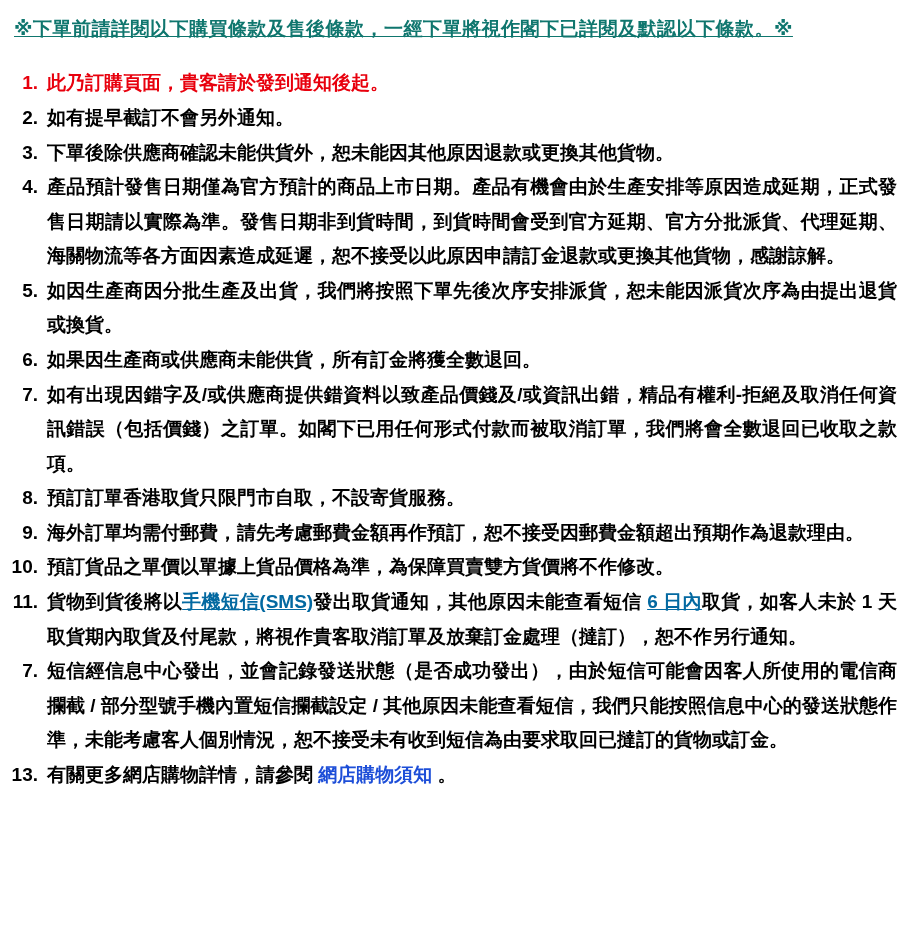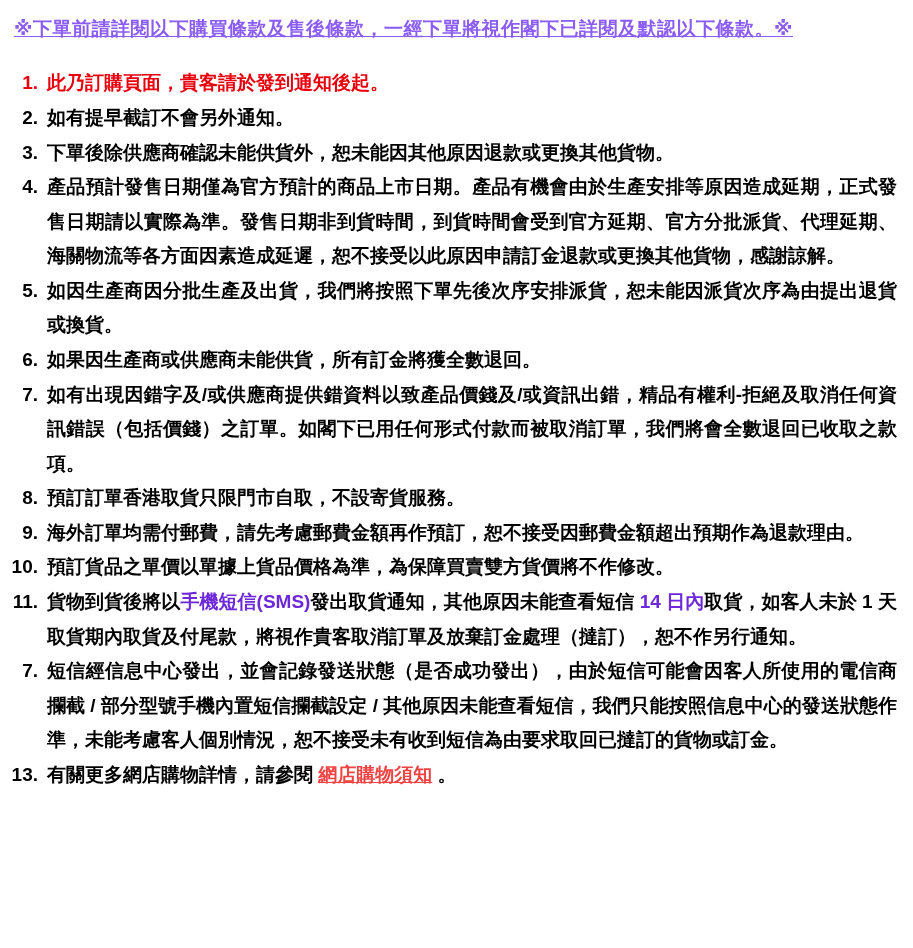--- a/index.html
+++ b/index.html
@@ -11,21 +11,21 @@
     width: 913px;
     min-height: 948px;
     box-sizing: border-box;
     padding: 10px 16px 10px 10px;
     font-family: "Liberation Sans", "DejaVu Sans", sans-serif;
     font-weight: 700;
     font-size: 19px;
     color: #000000;
   }
   .title {
-    color: #8b5cf6;
+    color: #0f766e;
     text-decoration: underline;
     line-height: 1.6;
     margin: 4px 0 22px 4px;
     letter-spacing: 0.5px;
   }
   .heading {
     color: #000000;
     text-decoration: underline;
     margin: 0 0 20px 4px;
     line-height: 1.5;
@@ -46,25 +46,25 @@
     white-space: nowrap;
   }
   .txt {
     flex: 1;
     text-align: justify;
   }
   .item-red {
     color: #e8000d;
   }
   .seg-red-underline {
-    color: #6d28d9;
+    color: #0369a1;
+    text-decoration: underline;
   }
   a.seg-link {
-    color: #ef4444;
-    text-decoration: underline;
+    color: #1d4ed8;
     cursor: pointer;
   }
 </style>
 </head>
 <body>
 
 <div class="doc">
   <div class="title">※下單前請詳閱以下購買條款及售後條款，一經下單將視作閣下已詳閱及默認以下條款。※</div>
   <div class="terms-list">
       <div class="item item-red">
@@ -102,21 +102,21 @@
       <div class="item">
         <span class="num">9.</span>
         <span class="txt"><span>海外訂單均需付郵費，請先考慮郵費金額再作預訂，恕不接受因郵費金額超出預期作為退款理由。</span></span>
       </div>
       <div class="item">
         <span class="num">10.</span>
         <span class="txt"><span>預訂貨品之單價以單據上貨品價格為準，為保障買賣雙方貨價將不作修改。</span></span>
       </div>
       <div class="item">
         <span class="num">11.</span>
-        <span class="txt"><span>貨物到貨後將以</span><span class="seg-red-underline">手機短信(SMS)</span><span>發出取貨通知，其他原因未能查看短信 </span><span class="seg-red-underline">14 日內</span><span>取貨，如客人未於 1 天取貨期內取貨及付尾款，將視作貴客取消訂單及放棄訂金處理（撻訂），恕不作另行通知。</span></span>
+        <span class="txt"><span>貨物到貨後將以</span><span class="seg-red-underline">手機短信(SMS)</span><span>發出取貨通知，其他原因未能查看短信 </span><span class="seg-red-underline">6 日內</span><span>取貨，如客人未於 1 天取貨期內取貨及付尾款，將視作貴客取消訂單及放棄訂金處理（撻訂），恕不作另行通知。</span></span>
       </div>
       <div class="item">
         <span class="num">7.</span>
         <span class="txt"><span>短信經信息中心發出，並會記錄發送狀態（是否成功發出），由於短信可能會因客人所使用的電信商攔截 / 部分型號手機內置短信攔截設定 / 其他原因未能查看短信，我們只能按照信息中心的發送狀態作準，未能考慮客人個別情況，恕不接受未有收到短信為由要求取回已撻訂的貨物或訂金。</span></span>
       </div>
       <div class="item">
         <span class="num">13.</span>
         <span class="txt"><span>有關更多網店購物詳情，請參閱 </span><a class="seg-link">網店購物須知</a><span> 。</span></span>
       </div>
     </div>

